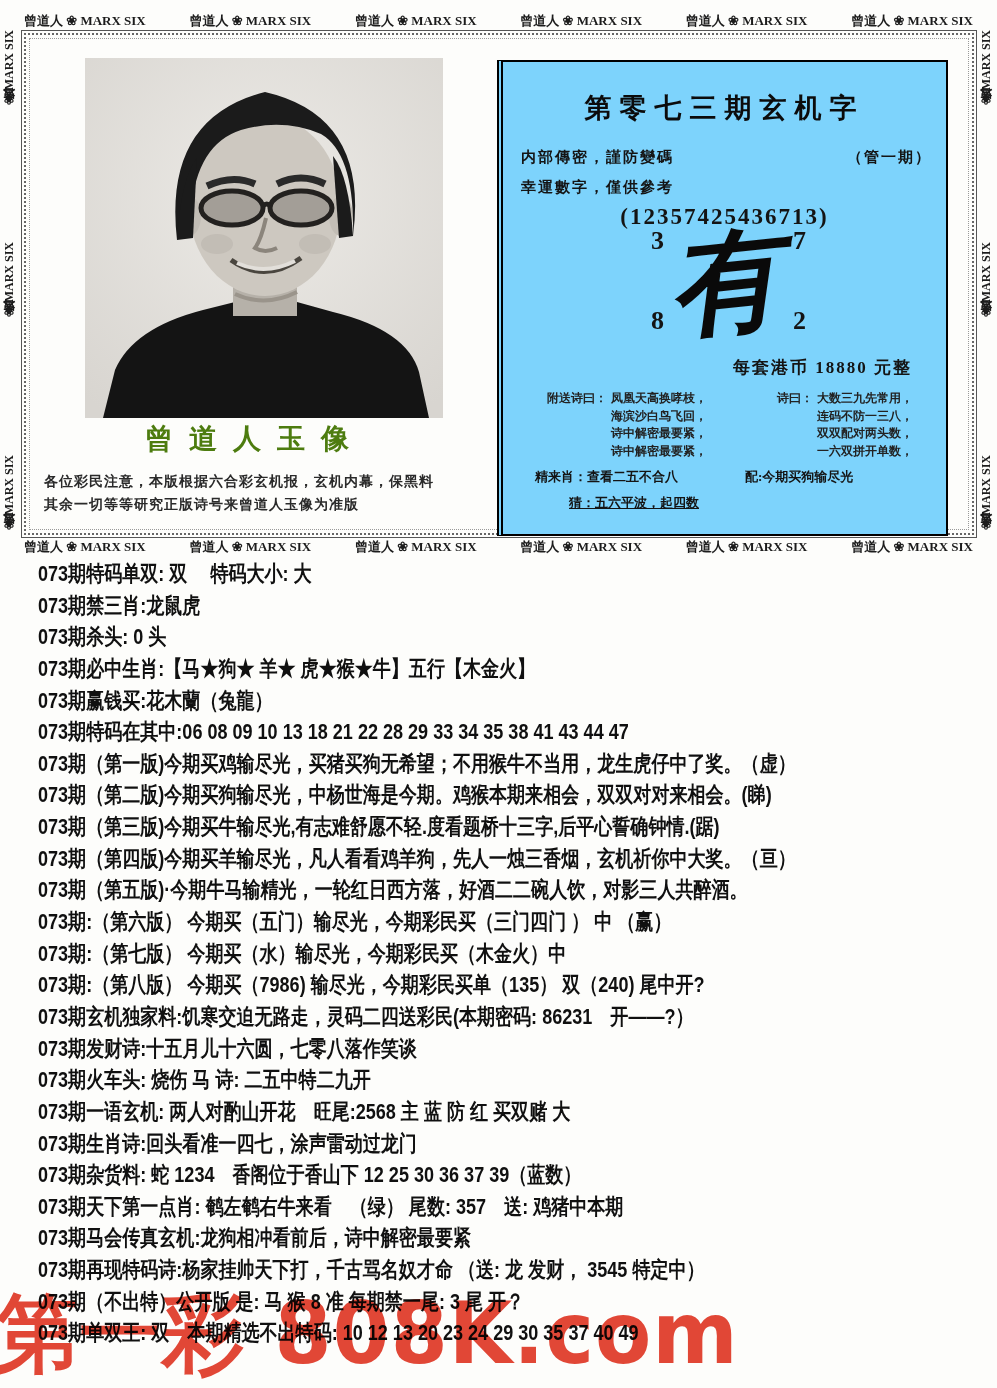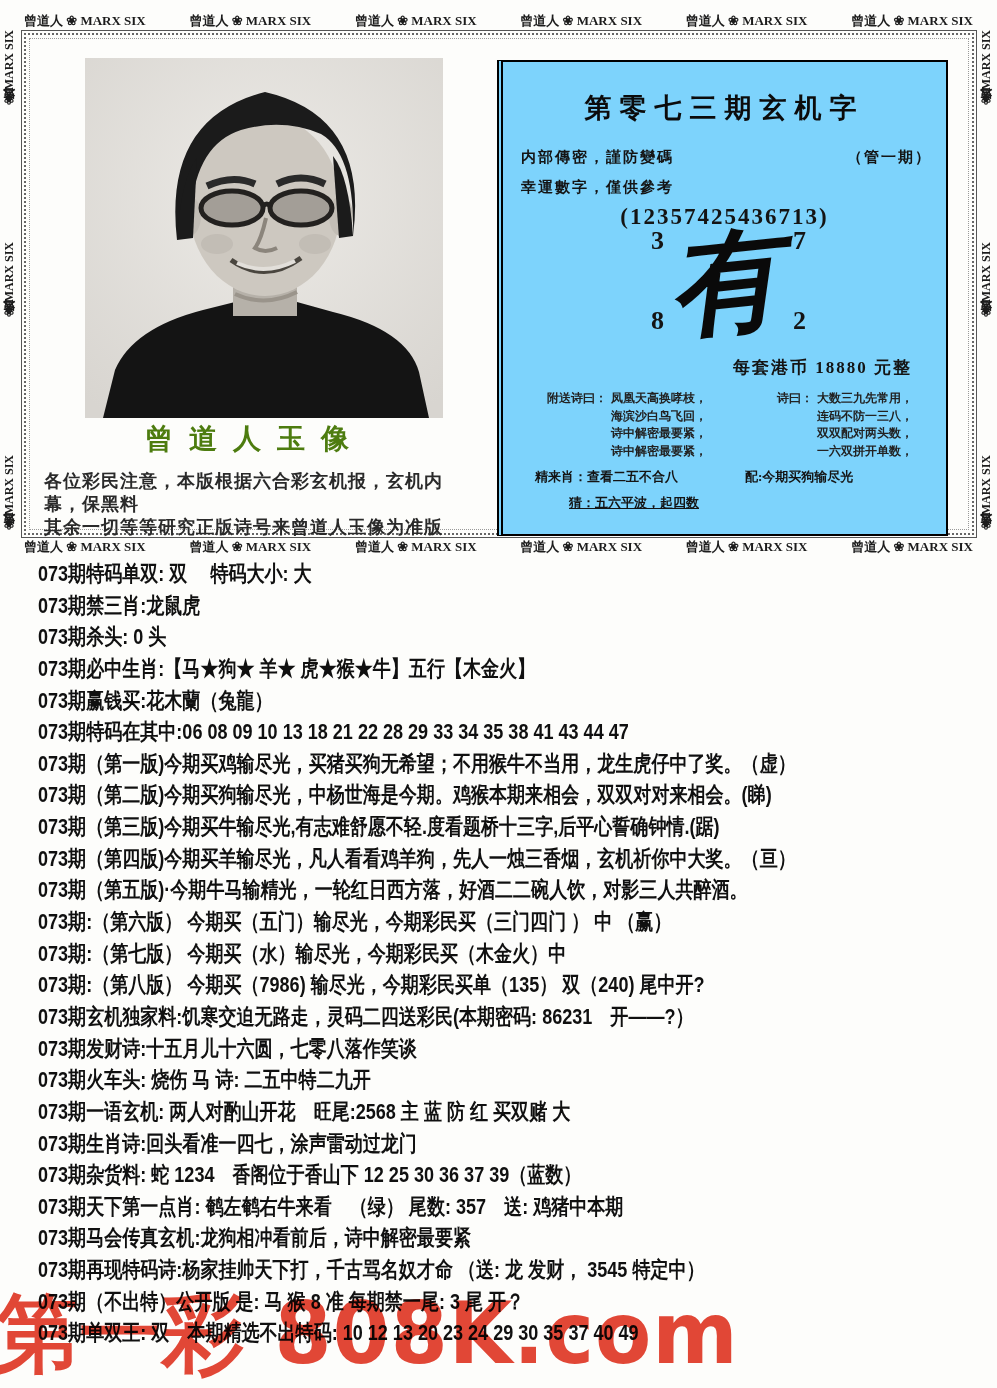--- a/index.html
+++ b/index.html
@@ -20,21 +20,21 @@
   .v-border.right{right:1px;}
   .frame{position:absolute;left:21px;top:30px;width:954px;height:506px;border:1px solid #555;}
   .frame::before{content:"";position:absolute;inset:2px;border:2px dotted #666;}
   .frame::after{content:"";position:absolute;inset:7px;border:1px dotted #999;}
 
   
   .photo{position:absolute;left:85px;top:58px;width:358px;height:360px;background:#e6e4e0;}
   .caption{position:absolute;left:45px;top:420px;width:420px;text-align:center;
            font-family:Liberation Sans, sans-serif;font-weight:900;font-size:28px;letter-spacing:16px;
            color:#4d7c0f;white-space:nowrap;}
-  .notes{position:absolute;left:44px;top:470px;width:436px;font-size:18px;font-weight:bold;
+  .notes{position:absolute;left:44px;top:470px;width:436px;font-size:14px;font-weight:bold;
          line-height:23px;color:#2a2a2a;letter-spacing:1px;}
 
   
   .panel{position:absolute;left:497px;top:60px;width:443px;height:472px;background:#7dd3fc;
          border:2px solid #000;border-left:6px double #000;font-family:"Liberation Serif",serif;}
   .p-title{position:absolute;top:28px;left:0;right:0;text-align:center;font-weight:900;
            font-size:27px;letter-spacing:8px;color:#0b0b0b;white-space:nowrap;}
   .p-row1l{position:absolute;top:86px;left:18px;font-weight:bold;font-size:15px;letter-spacing:2px;}
   .p-row1r{position:absolute;top:86px;right:14px;font-weight:bold;font-size:15px;letter-spacing:2px;}
   .p-row2{position:absolute;top:116px;left:18px;font-weight:bold;font-size:15px;letter-spacing:2px;}

